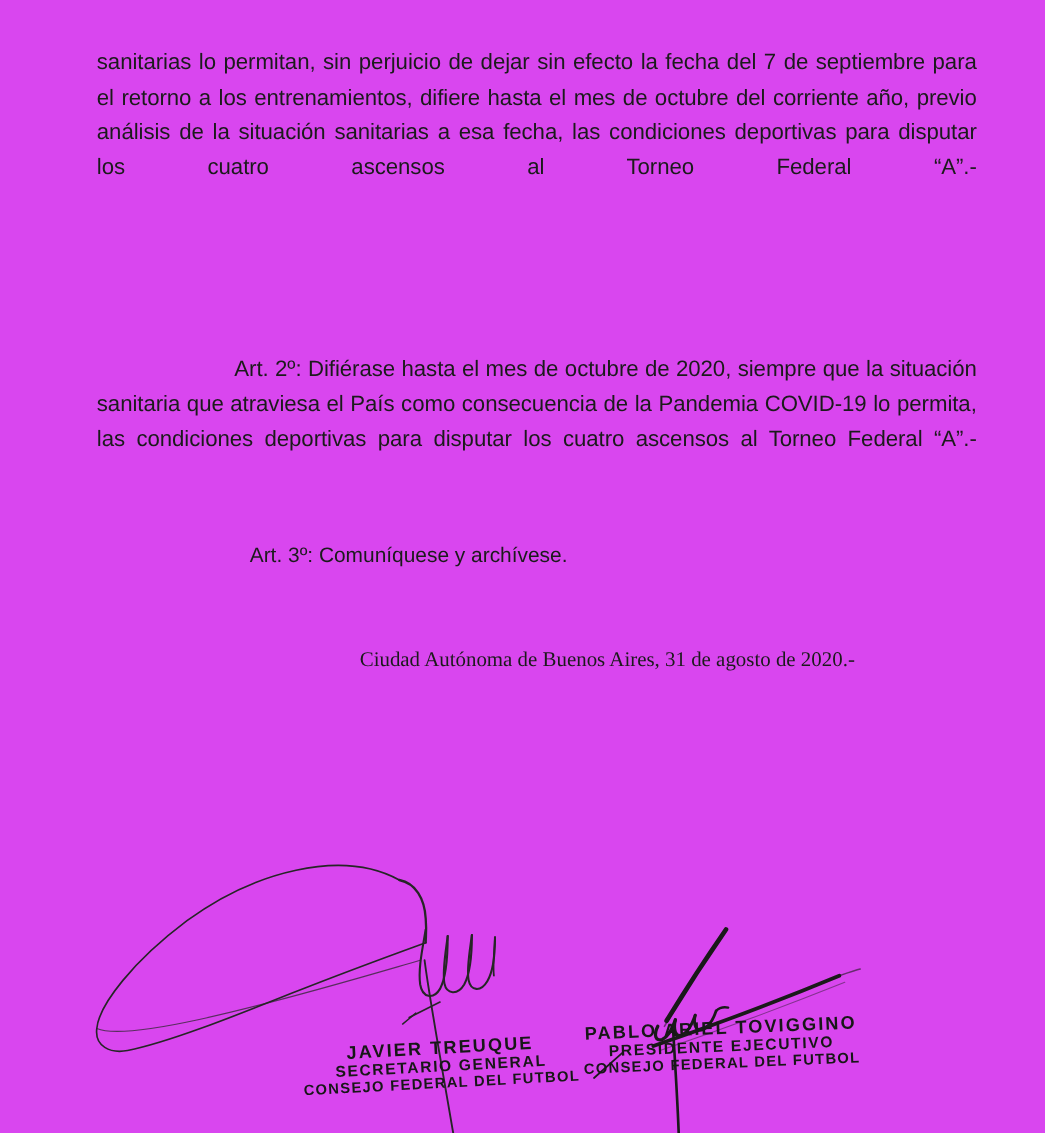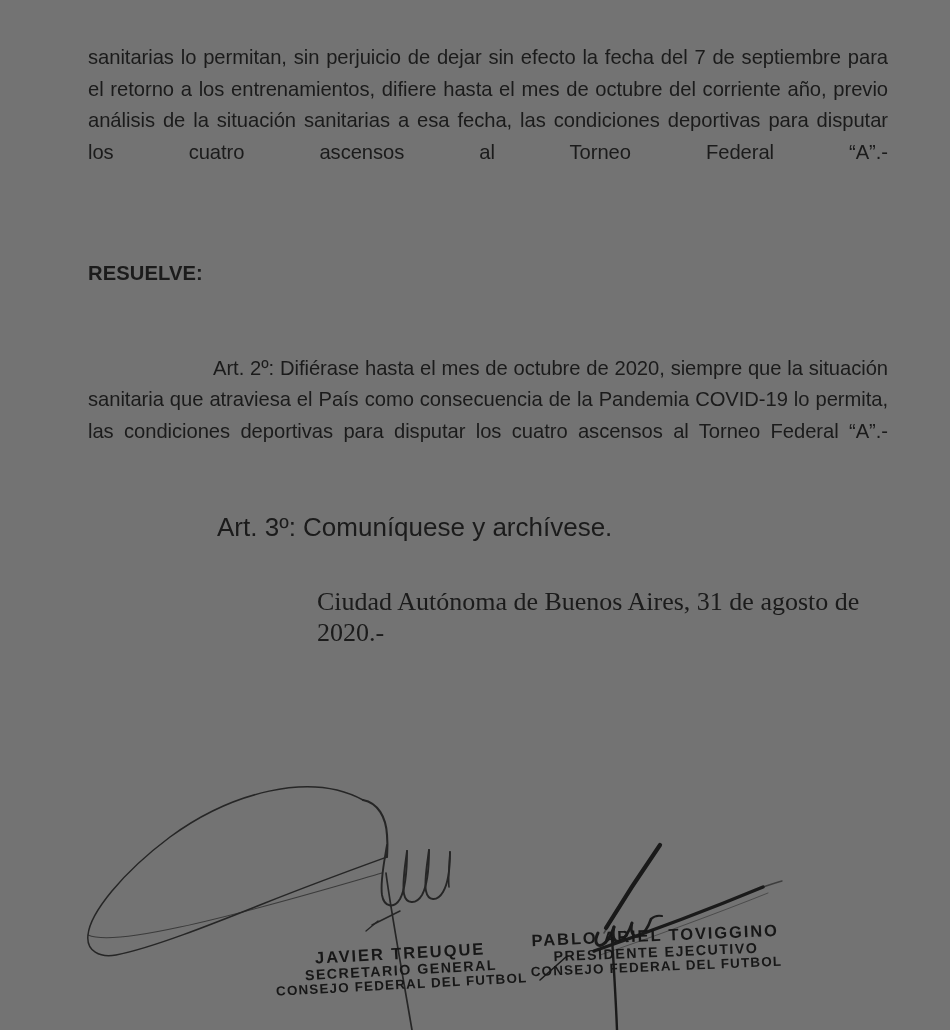--- a/index.html
+++ b/index.html
@@ -14,21 +14,21 @@
     position: relative;
     overflow: hidden;
     font-family: "Liberation Sans", "DejaVu Sans", sans-serif;
     color: #1b1b1b;
     -webkit-font-smoothing: antialiased;
   }
 
   .page {
     position: absolute;
     inset: 0;
-    background: #737373;
+    background: #d946ef;
   }
 
   
   .doc-body {
     position: absolute;
     left: 88px;
     top: 42px;
     width: 800px;
   }
 
@@ -58,23 +58,23 @@
 
   .heading-resuelve {
     font-size: 20.2px;
     line-height: 31.6px;
     font-weight: 700;
     letter-spacing: 0.1px;
     margin: 0;
   }
 
   .line-plain {
-    font-size: 26px;
+    font-size: 19px;
     line-height: 31.6px;
-    margin: 4px;
+    margin: 14px;
     text-align: left;
   }
   .pad-art3 { padding-left: 125px; }
   .pad-city { padding-left: 225px; font-family: Liberation Serif, serif; }
 
   
   .sig-area {
     position: absolute;
     left: 0;
     top: 745px;
@@ -130,21 +130,20 @@
 
     <p class="para">
       <span>sanitarias lo permitan, sin perjuicio de dejar sin efecto la fecha del 7 de septiembre para el retorno a los entrenamientos, difiere hasta el mes de octubre del corriente año, previo análisis de la situación sanitarias a esa fecha, las condiciones deportivas para disputar los cuatro ascensos al Torneo Federal “A”.-</span>
     </p>
 
     <div class="gap-md"></div>
 
 
     <div class="gap-md"></div>
 
-    <p class="heading-resuelve">RESUELVE:</p>
 
     <div class="gap-lg"></div>
 
 
     <div class="gap-md"></div>
 
     <p class="para indent-1">
       <span>Art. 2º: Difiérase hasta el mes de octubre de 2020, siempre que la situación sanitaria que atraviesa el País como consecuencia de la Pandemia COVID-19 lo permita, las condiciones deportivas para disputar los cuatro ascensos al Torneo Federal “A”.-</span>
     </p>
 

